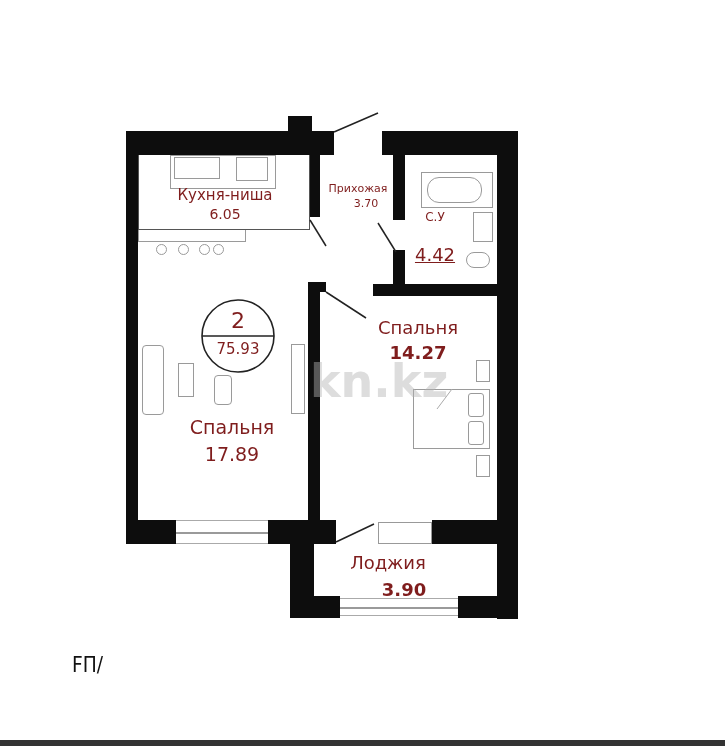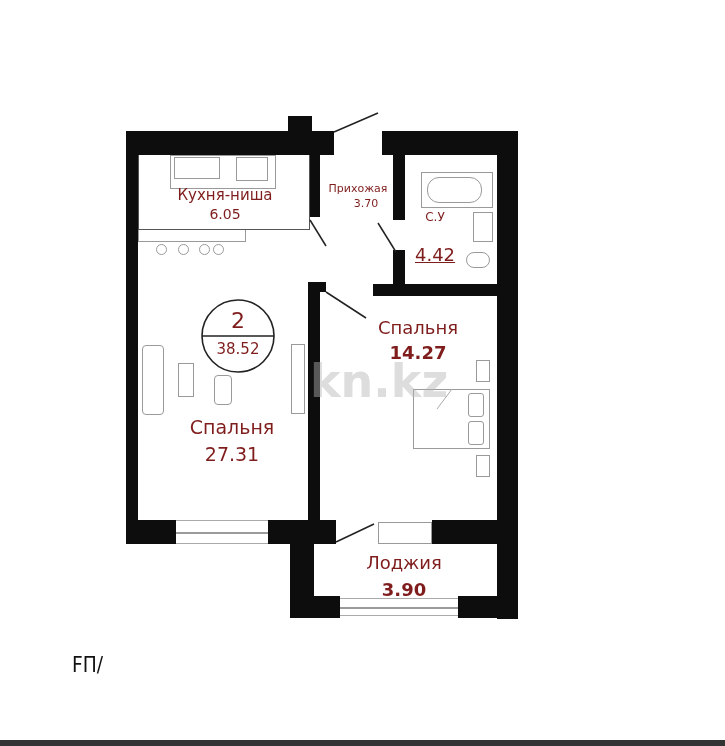--- a/index.html
+++ b/index.html
@@ -70,34 +70,34 @@
   <line x1="326" y1="292" x2="366" y2="318" stroke="#222" stroke-width="1.5"></line>
   <line x1="336" y1="542" x2="374" y2="524" stroke="#222" stroke-width="1.5"></line>
   <line x1="437" y1="409" x2="452" y2="389" stroke="#aaa" stroke-width="1"></line>
   <circle cx="238" cy="336" r="36" fill="none" stroke="#222" stroke-width="1.6"></circle>
   <line x1="202" y1="336" x2="274" y2="336" stroke="#222" stroke-width="1.6"></line>
 </svg>
 
 <div class="lbl" style="left:310px;top:355px;font-size:46px;color:rgba(180,180,180,0.45);font-weight:bold;">kn.kz</div>
 
 <div class="lbl" style="left:218px;top:308px;width:40px;font-size:22px;">2</div>
-<div class="lbl" style="left:208px;top:341px;width:60px;font-size:15px;">38.52</div>
+<div class="lbl" style="left:208px;top:341px;width:60px;font-size:15px;">75.93</div>
 
 <div class="lbl" style="left:160px;top:187px;width:130px;font-size:15px;">Кухня-ниша</div>
 <div class="lbl" style="left:160px;top:206px;width:130px;font-size:14px;">6.05</div>
 
 <div class="lbl" style="left:318px;top:183px;width:80px;font-size:11px;">Прихожая</div>
 <div class="lbl" style="left:326px;top:198px;width:80px;font-size:11px;">3.70</div>
 
 <div class="lbl" style="left:410px;top:211px;width:50px;font-size:12px;">С.У</div>
 <div class="lbl" style="left:405px;top:245px;width:60px;font-size:18px;text-decoration:underline;">4.42</div>
 
 <div class="lbl" style="left:360px;top:318px;width:116px;font-size:18px;">Спальня</div>
 <div class="lbl" style="left:360px;top:343px;width:116px;font-size:18px;font-weight:bold;">14.27</div>
 
 <div class="lbl" style="left:170px;top:417px;width:124px;font-size:19px;">Спальня</div>
-<div class="lbl" style="left:170px;top:444px;width:124px;font-size:19px;">27.31</div>
+<div class="lbl" style="left:170px;top:444px;width:124px;font-size:19px;">17.89</div>
 
-<div class="lbl" style="left:350px;top:553px;width:108px;font-size:18px;">Лоджия</div>
+<div class="lbl" style="left:334px;top:553px;width:108px;font-size:18px;">Лоджия</div>
 <div class="lbl" style="left:350px;top:580px;width:108px;font-size:18px;font-weight:bold;">3.90</div>
 
 <div class="lbl" style="left:72px;top:652px;font-size:22px;text-align:left;color:#111;transform:scaleX(0.85);transform-origin:left;">FП/</div>
 <div class="footer-bar"></div>
 
 </body></html>

